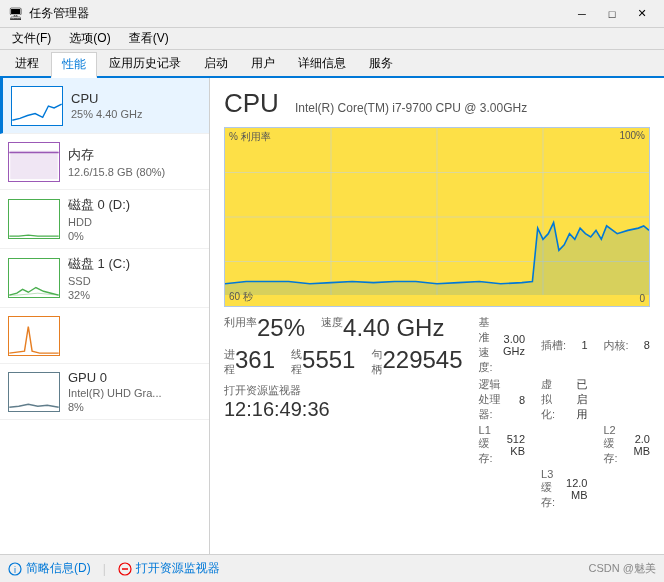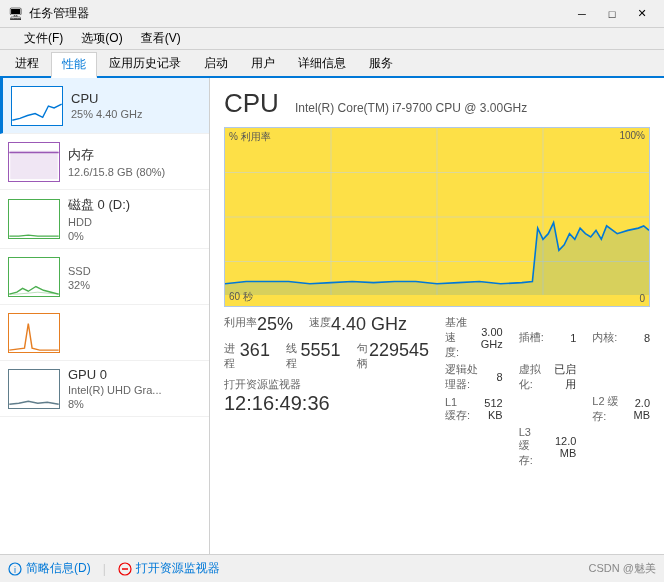--- a/index.html
+++ b/index.html
@@ -42,21 +42,21 @@
       display: flex;
       align-items: center;
       justify-content: center;
     }
 
     
     .menu-bar {
       background: #f0f0f0;
       display: flex;
       align-items: center;
-      padding: 2px 16px;
+      padding: 2px 4px;
       height: 22px;
       border-bottom: 1px solid #d0d0d0;
       gap: 2px;
     }
     .menu-item {
       padding: 2px 8px;
       cursor: pointer;
       font-size: 12px;
     }
 
@@ -236,21 +236,21 @@
     }
     .stat-group {
       display: flex;
       flex-direction: row;
     }
     .stat-label {
       font-size: 11px;
       color: #666;
     }
     .stat-value {
-      font-size: 18px;
+      font-size: 24px;
       font-weight: 300;
       color: #333;
       line-height: 1.1;
     }
     .stat-key {
       font-size: 11px;
       color: #666;
     }
     .stat-val {
       font-size: 11px;
@@ -378,20 +378,21 @@
     </div>
 
     <div class="sidebar-item">
       <div class="sidebar-graph disk1-mini-graph">
         <svg viewBox="0 0 52 40" style="width:100%;height:100%;">
           <polyline points="0,38 8,36 14,32 20,35 28,30 36,34 44,36 52,38" fill="none" stroke="#4caf50" stroke-width="1.5"></polyline>
           <polyline points="0,38 8,38 20,37 30,36 40,37 52,38" fill="none" stroke="#4caf50" stroke-width="0.8" opacity="0.5"></polyline>
         </svg>
       </div>
       <div class="sidebar-info">
+        <div class="sidebar-item-name">磁盘 1 (C:)</div>
         <div class="sidebar-item-detail">SSD</div>
         <div class="sidebar-item-detail">32%</div>
       </div>
     </div>
 
     <div class="sidebar-item">
       <div class="sidebar-graph wifi-mini-graph">
         <svg viewBox="0 0 52 40" style="width:100%;height:100%;">
           <polyline points="0,38 16,36 20,10 24,36 32,38 52,38" fill="none" stroke="#e67e22" stroke-width="1.5"></polyline>
         </svg>

